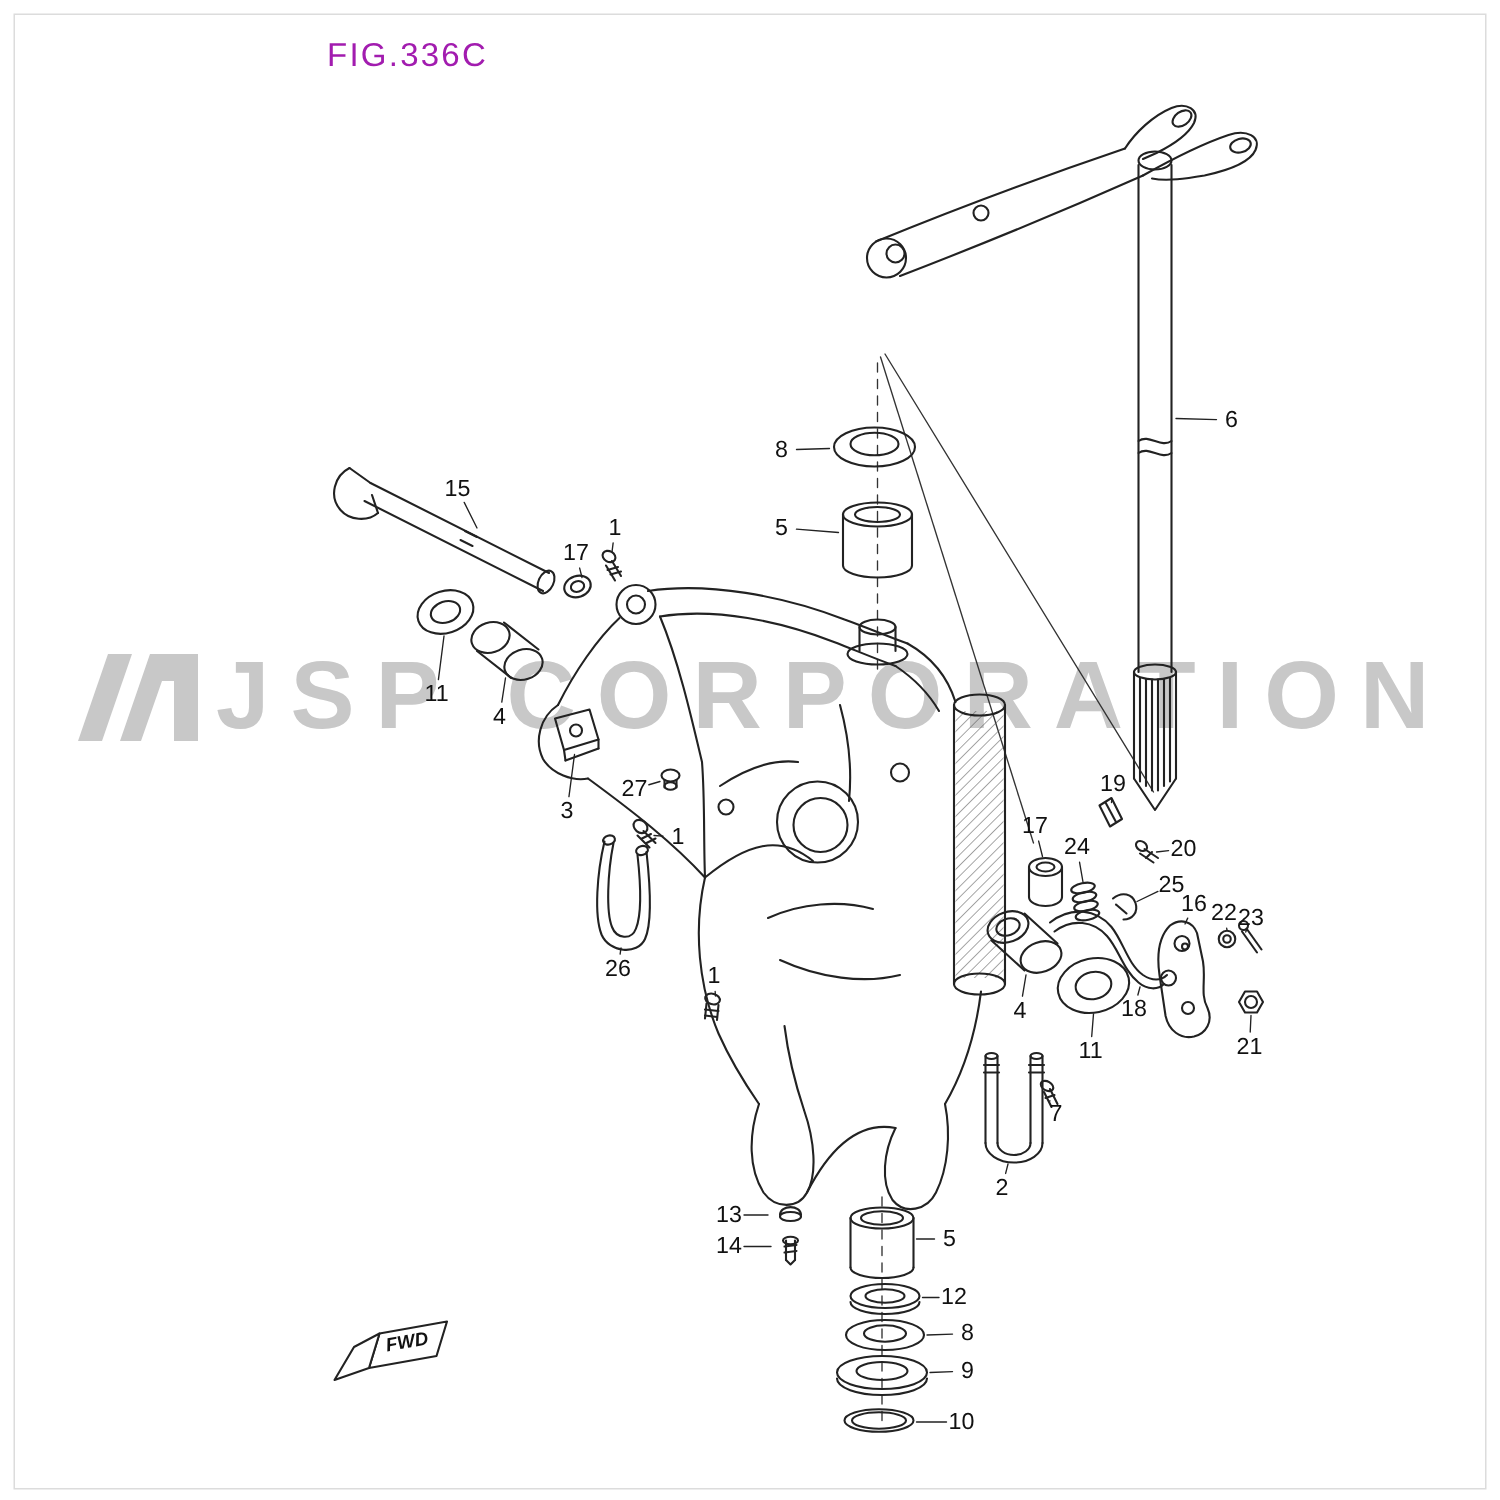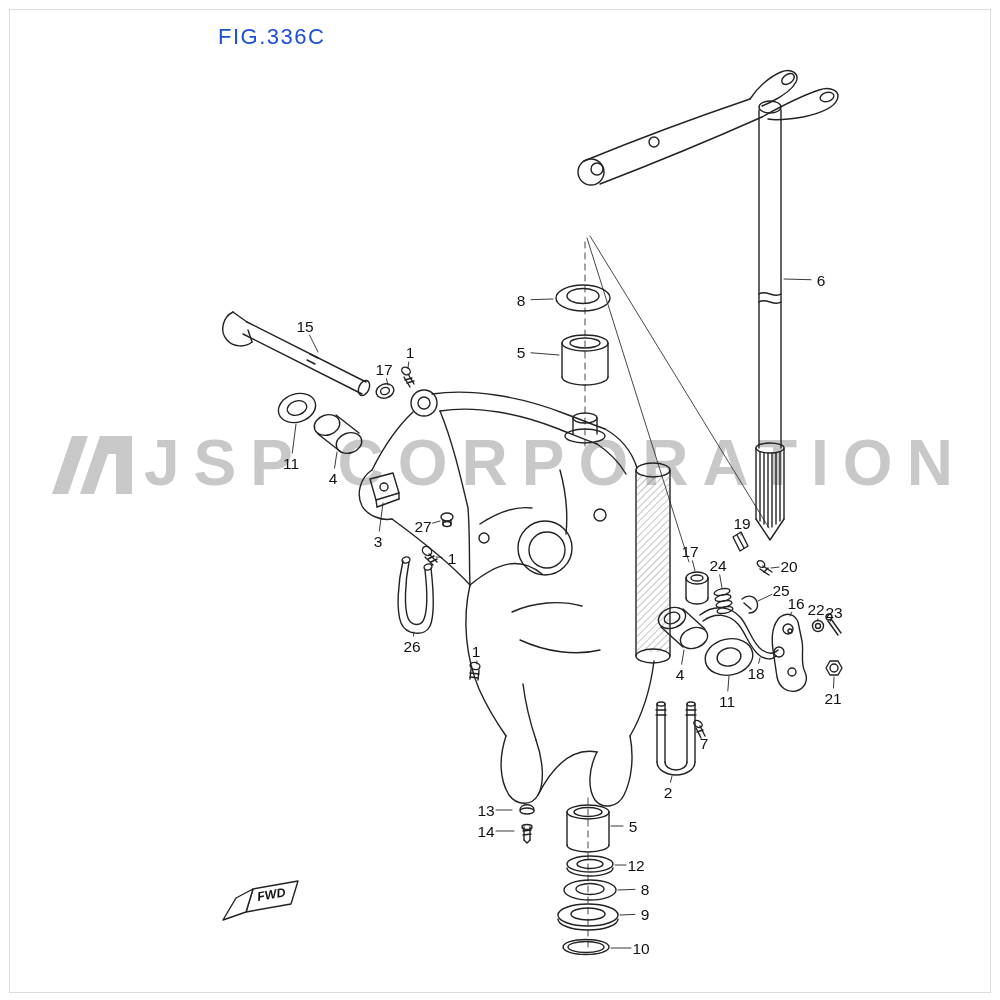--- a/index.html
+++ b/index.html
@@ -6,21 +6,21 @@
   .page {
     position:relative; width:1000px; height:1000px; background:#ffffff;
     font-family:"Liberation Sans", sans-serif; overflow:hidden;
   }
   .frame {
     position:absolute; left:9px; top:9px; right:9px; bottom:7px;
     border:1px solid #dcdcdc; pointer-events:none;
   }
   .fig-title {
     position:absolute; left:218px; top:24px;
-    font-size:22px; letter-spacing:1.5px; color:#1d4ed8;
+    font-size:22px; letter-spacing:1.5px; color:#a21caf;
   }
   .watermark {
     position:absolute; left:50px; top:430px; z-index:0;
     display:flex; align-items:center; gap:8px; color:#c8c8c8;
   }
   .wm-text {
     font-size:64px; font-weight:bold; letter-spacing:14px;
     white-space:nowrap; line-height:1;
   }
   .wm-shape { fill:#c8c8c8; stroke:none; }

